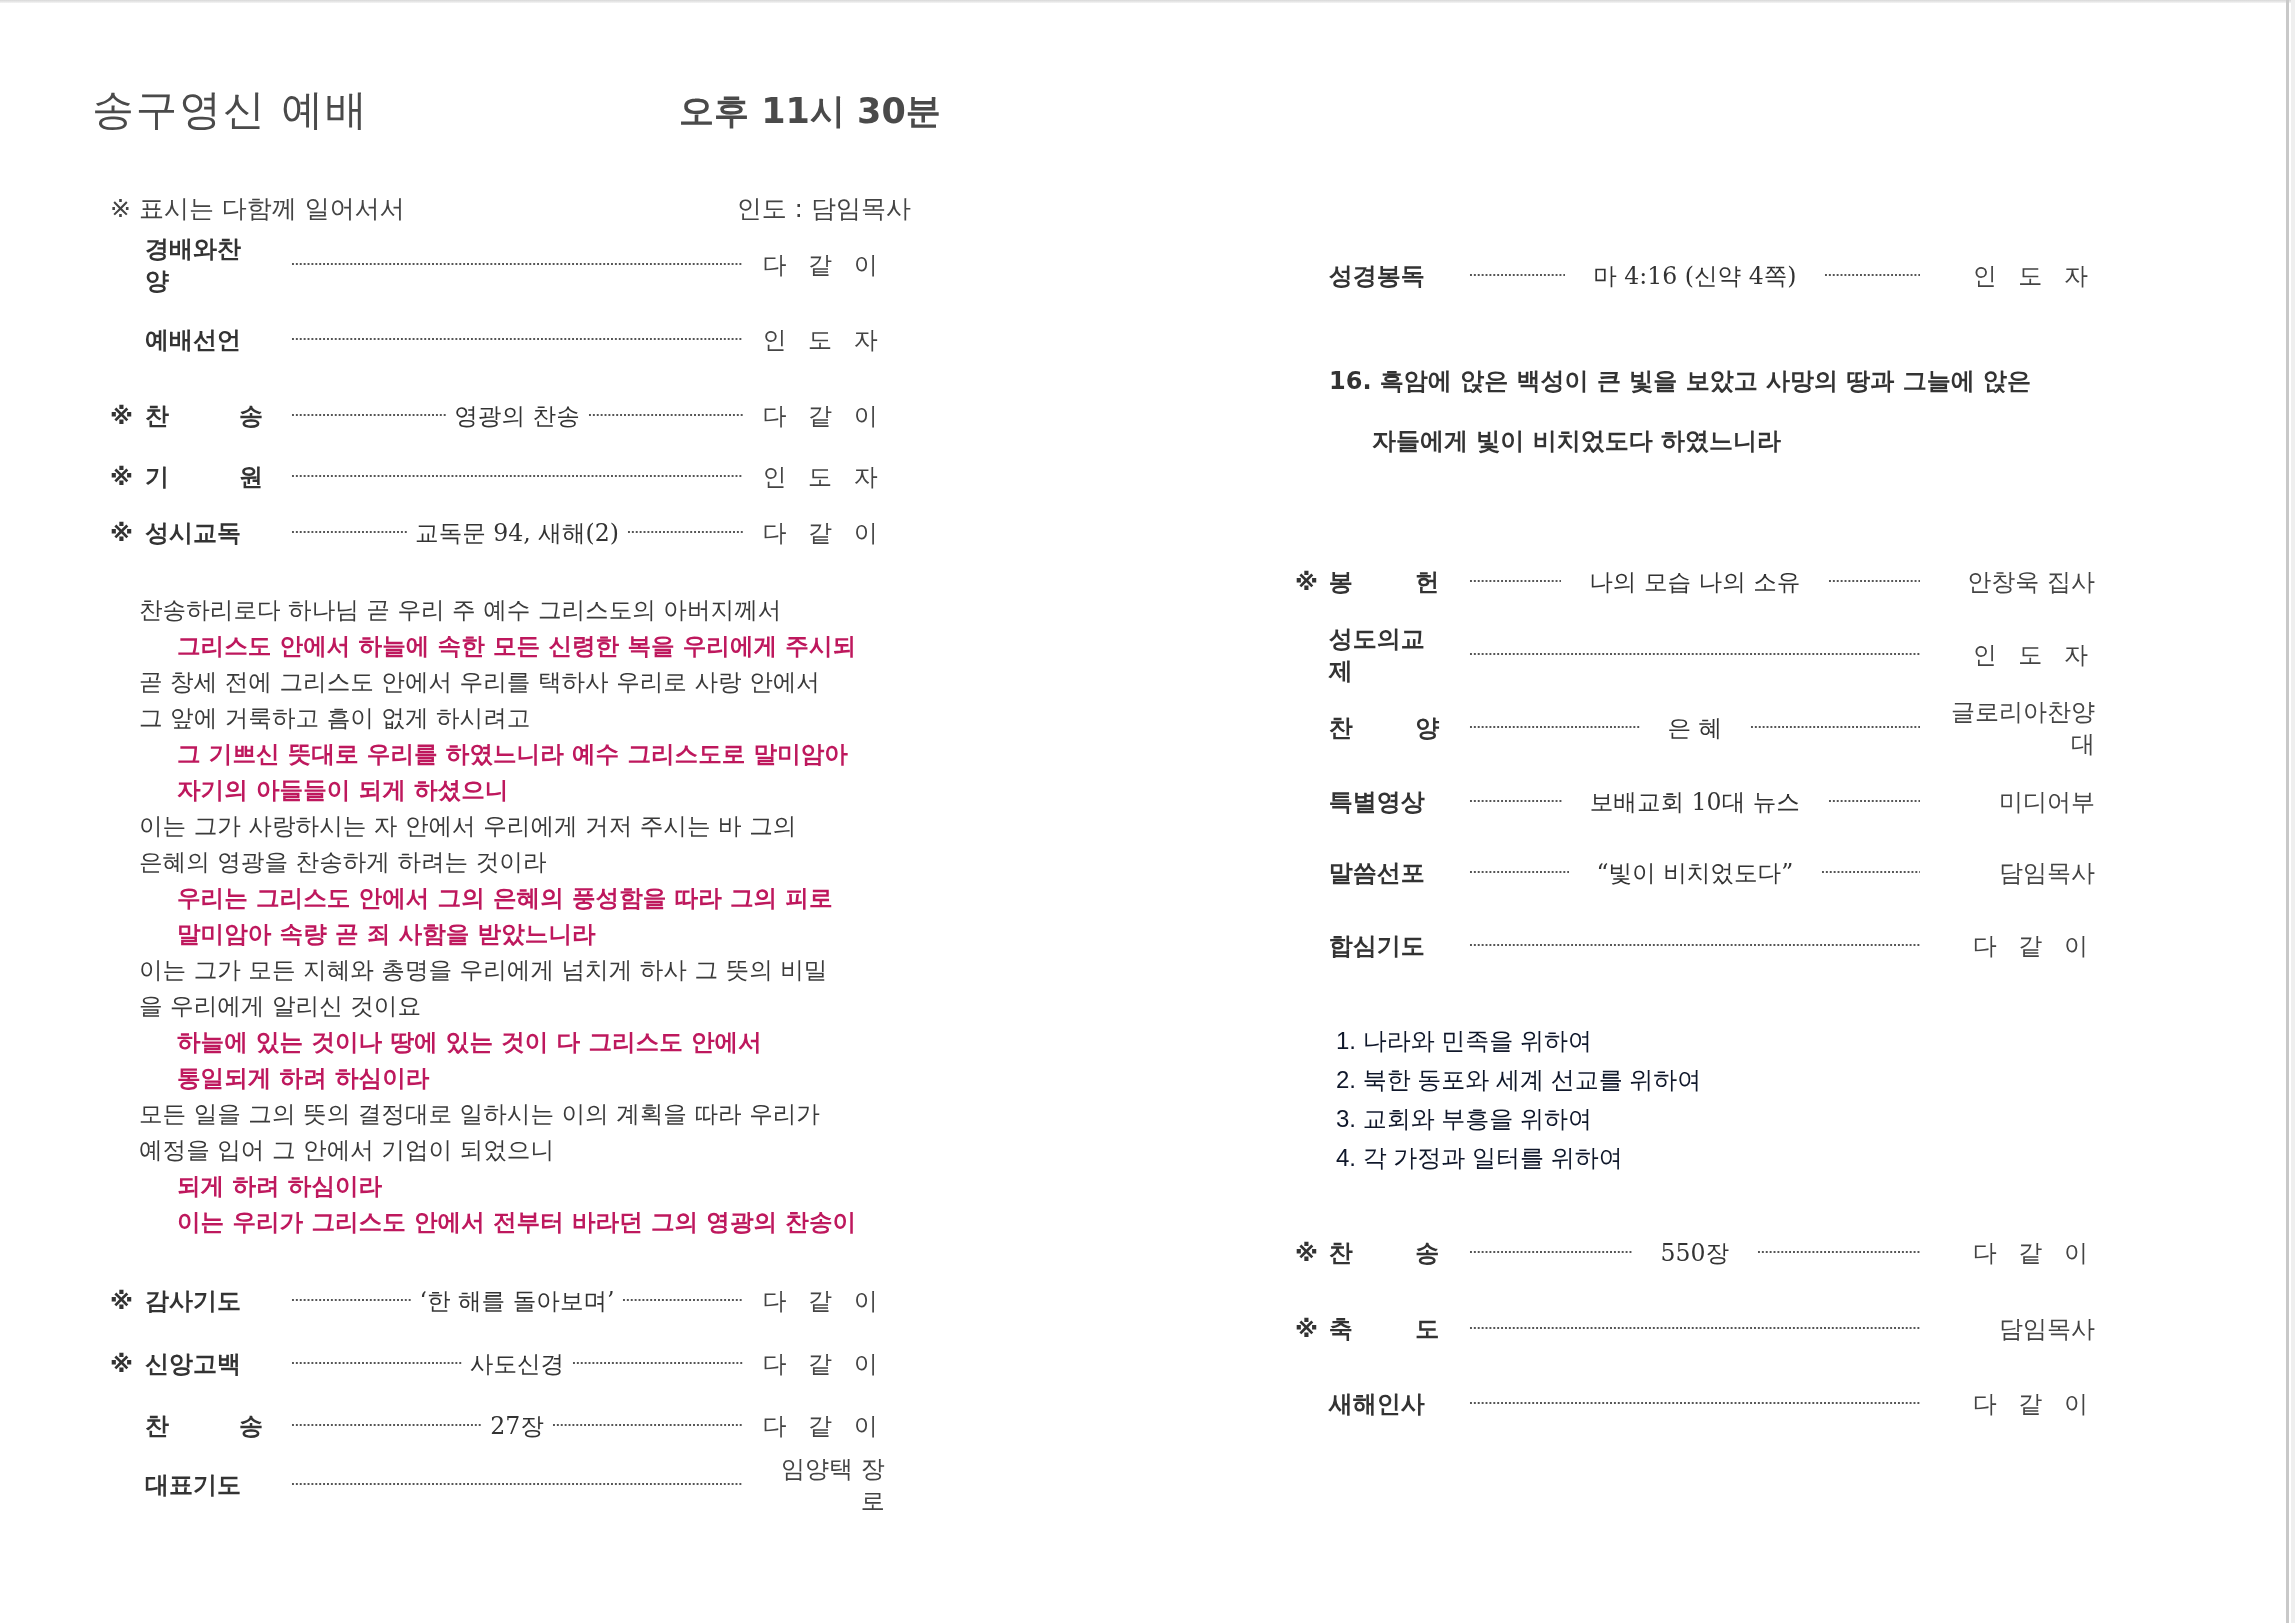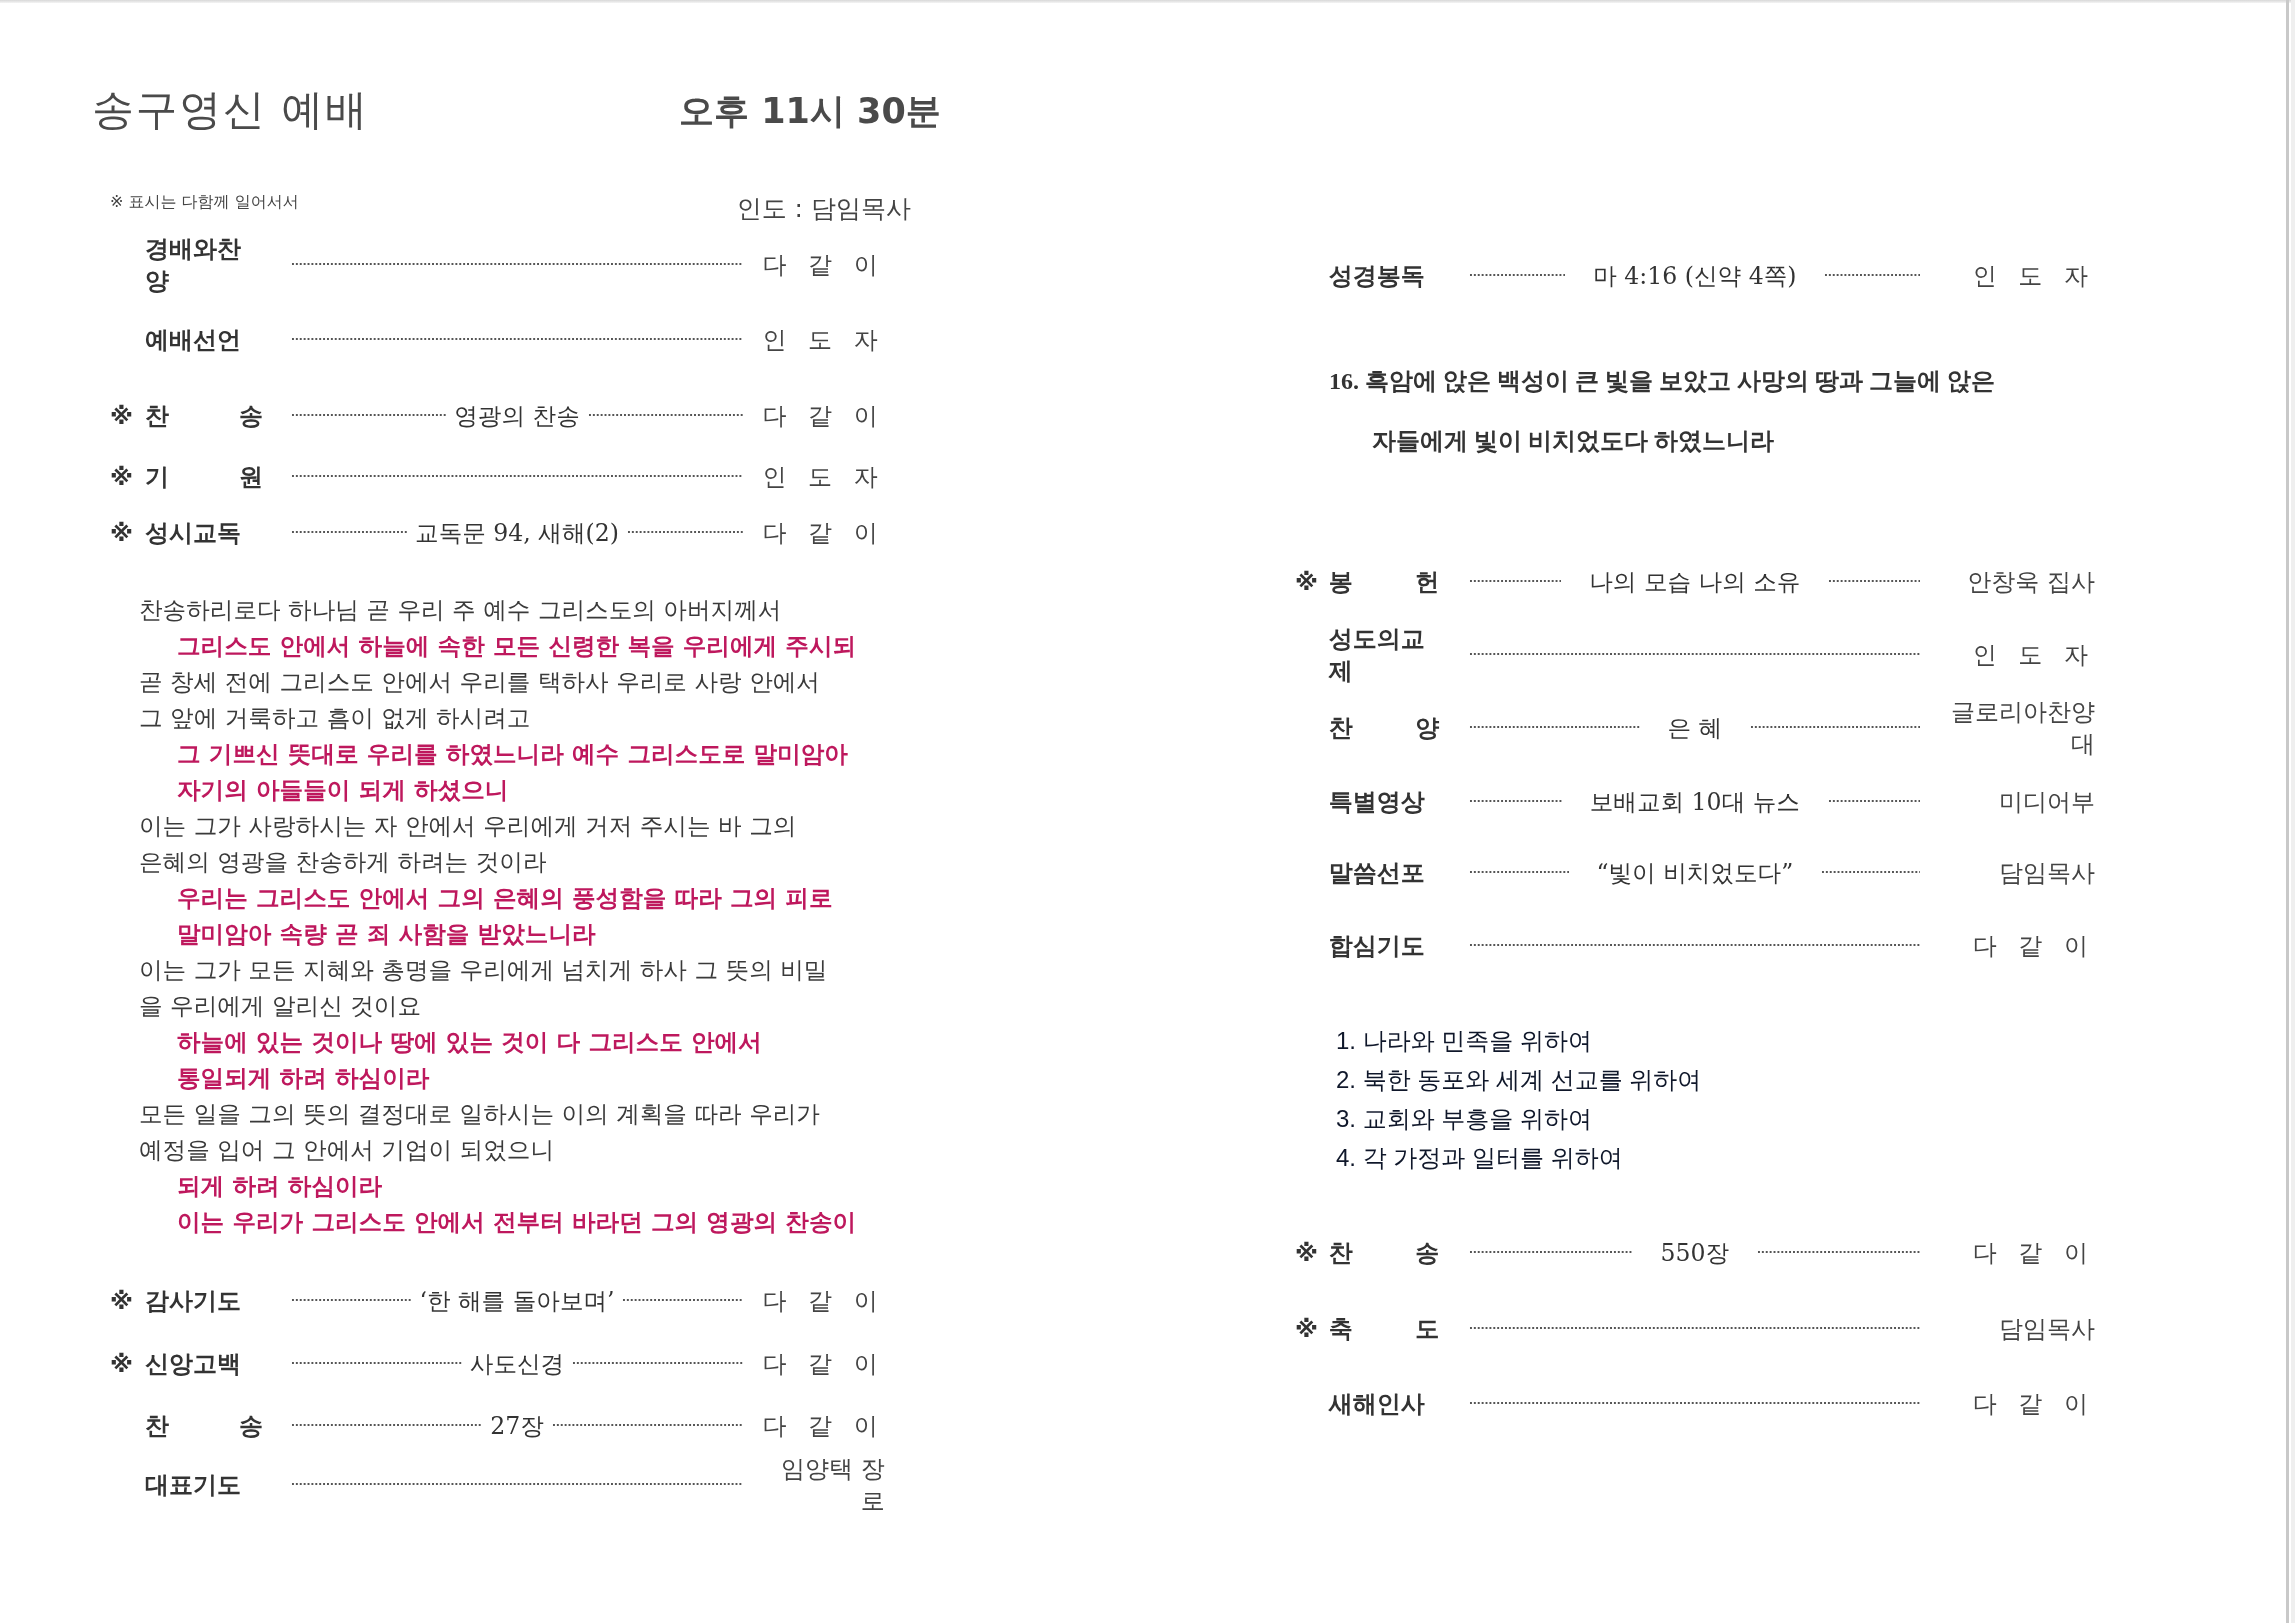--- a/index.html
+++ b/index.html
@@ -8,21 +8,21 @@
     background: #ffffff; color: #3a3a3a;
     font-family: "DejaVu Sans", "Liberation Sans", sans-serif;
   }
   .scan-top { position: absolute; left: 0; top: 0; width: 2295px; height: 3.1px; background: linear-gradient(#d8d8d8, #f4f4f4); }
   .scan-right { position: absolute; left: 2286px; top: 0; width: 3.1px; height: 1623px; background: #c9c9c9; }
   .scan-right2 { position: absolute; left: 2291px; top: 0; width: 4.7px; height: 1623px; background: #efefef; }
 
   .abs { position: absolute; white-space: nowrap; }
   .title { left: 92px; top: 82px; font-size: 42px; font-weight: normal; color: #4a4a4a; letter-spacing: 1.6px; }
   .time { left: 679px; top: 88px; width: 238px; text-align: right; font-size: 35px; font-weight: bold; color: #4a4a4a; }
-  .notice { left: 110px; top: 192px; font-size: 16px; color: #444; }
+  .notice { left: 110px; top: 192px; font-size: 25px; color: #444; }
   .leader { left: 707px; top: 192px; width: 204px; text-align: right; font-size: 25px; color: #444; }
 
   .row { position: absolute; height: 41px; display: flex; align-items: center; font-size: 24px; }
   .row .mark { width: 35px; font-weight: bold; color: #333; font-size: 23.6px; }
   .row .label { font-weight: bold; color: #333; font-size: 24px; }
   .row .label.spread { display: flex; justify-content: space-between; }
   .row .dots { flex: 1; display: flex; align-items: center; margin: 0 6.3px; }
   .row .dots .fill { flex: 1; height: 2.4px; background-image: radial-gradient(circle, #555 0.9px, transparent 1.1px); background-size: 3.9px 2.4px; background-repeat: repeat-x; }
   .row .dots .center { padding: 0 7.9px; font-family: "DejaVu Serif", "Liberation Serif", serif; color: #333; font-size: 23.6px; }
   .row .who { text-align: right; color: #444; letter-spacing: 7px; font-size: 24px; }
@@ -35,21 +35,21 @@
 
   .right-row { left: 1295px; width: 800px; }
   .right-row .label { width: 115px; }
   .right-row .dots { margin-left: 30px; margin-right: 23.6px; flex: none; width: 451px; gap: 20px; }
   .right-row .who { width: 157px; }
 
   .reading { position: absolute; left: 139px; top: 592px; width: 786px; font-size: 23.6px; line-height: 36px; color: #3a3a3a; }
   .reading .line { white-space: nowrap; }
   .reading .line.resp { font-weight: bold; padding-left: 38px; color: #be185d; }
 
-  .verse { position: absolute; left: 1329px; font-size: 24px; font-weight: bold; color: #333; white-space: nowrap; font-family: Liberation Serif, serif; }
+  .verse { position: absolute; left: 1329px; font-size: 24px; font-weight: bold; color: #333; white-space: nowrap; }
   .prayers { position: absolute; left: 1336px; top: 1021px; width: 707px; text-align: left; font-family: Liberation Sans, sans-serif; font-size: 24px; line-height: 39px; color: #0f172a; }
 </style>
 </head>
 <body>
 
 <div class="scan-top"></div>
 <div class="scan-right"></div>
 <div class="scan-right2"></div>
 
 <div class="abs title">송구영신 예배</div>

